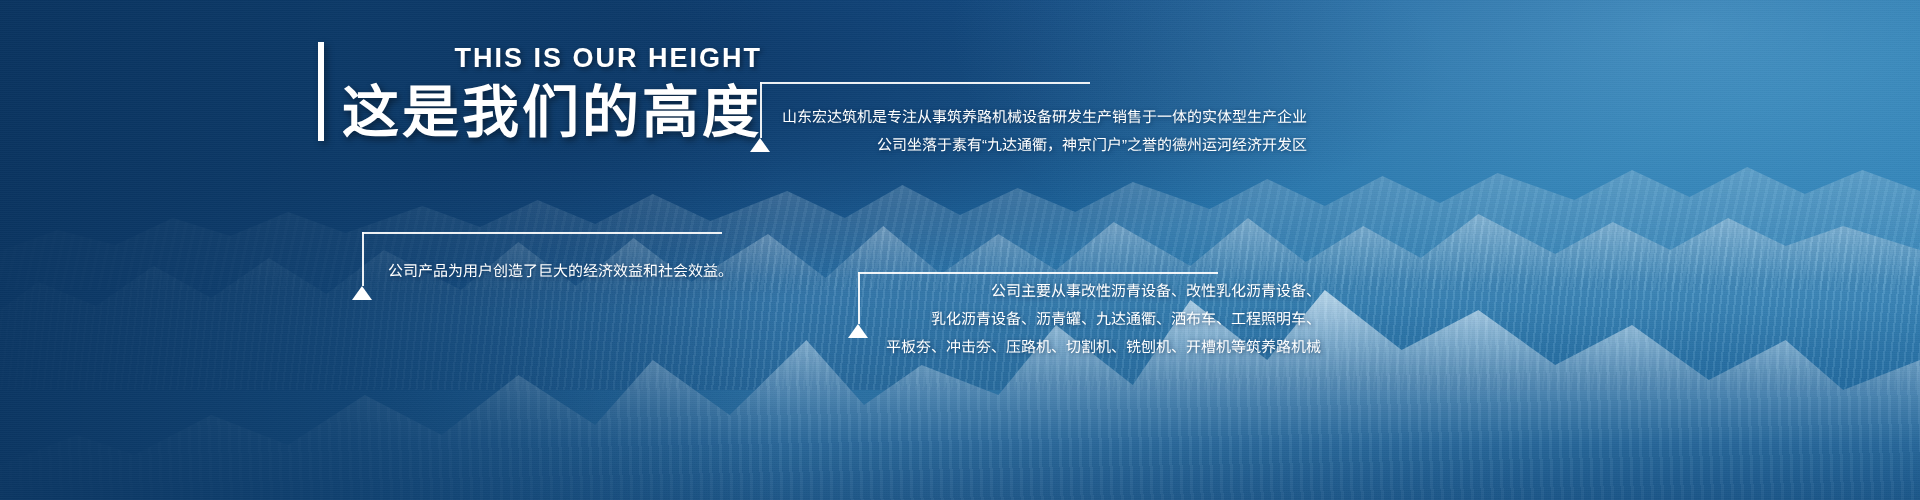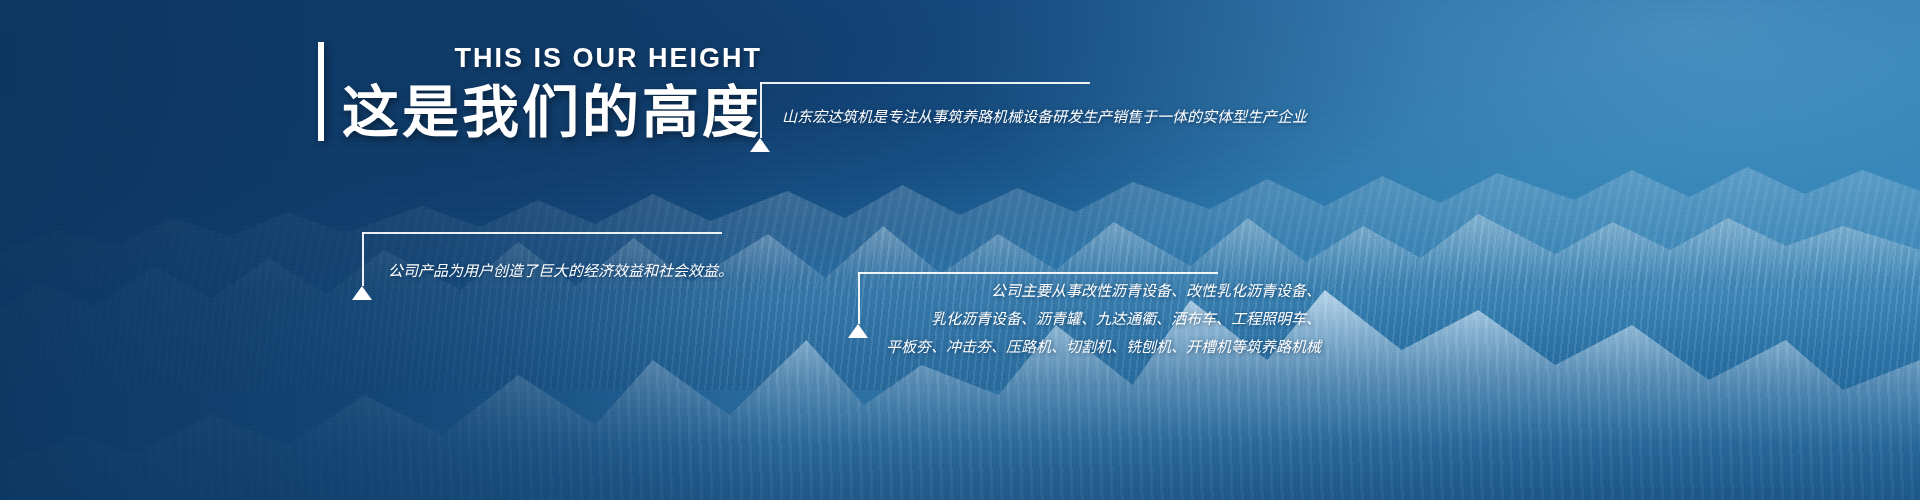--- a/index.html
+++ b/index.html
@@ -191,21 +191,20 @@
     height: 0;
     border-left: 10px solid transparent;
     border-right: 10px solid transparent;
     border-bottom: 14px solid #ffffff;
   }
   .callout .lines {
     position: relative;
   }
   .callout .line {
     display: block;
-    font-style: italic;
   }
 
   
   #callout-company { left: 760px; top: 82px; }
   #callout-company .frame-top  { width: 330px; }
   #callout-company .frame-left { height: 56px; }
   #callout-company .marker     { left: -10px; top: 56px; }
   #callout-company .lines      { padding-left: 22px; padding-top: 21px; }
 
   
@@ -244,20 +243,21 @@
       <div class="title-cn">这是我们的高度</div>
     </div>
   </div>
 
   <div class="callout" id="callout-company">
     <div class="frame-top"></div>
     <div class="frame-left"></div>
     <div class="marker"></div>
     <div class="lines">
       <span class="line">山东宏达筑机是专注从事筑养路机械设备研发生产销售于一体的实体型生产企业</span>
+      <span class="line">公司坐落于素有“九达通衢，神京门户”之誉的德州运河经济开发区</span>
     </div>
   </div>
 
   <div class="callout" id="callout-benefit">
     <div class="frame-top"></div>
     <div class="frame-left"></div>
     <div class="marker"></div>
     <div class="lines">
       <span class="line">公司产品为用户创造了巨大的经济效益和社会效益。</span>
     </div>

